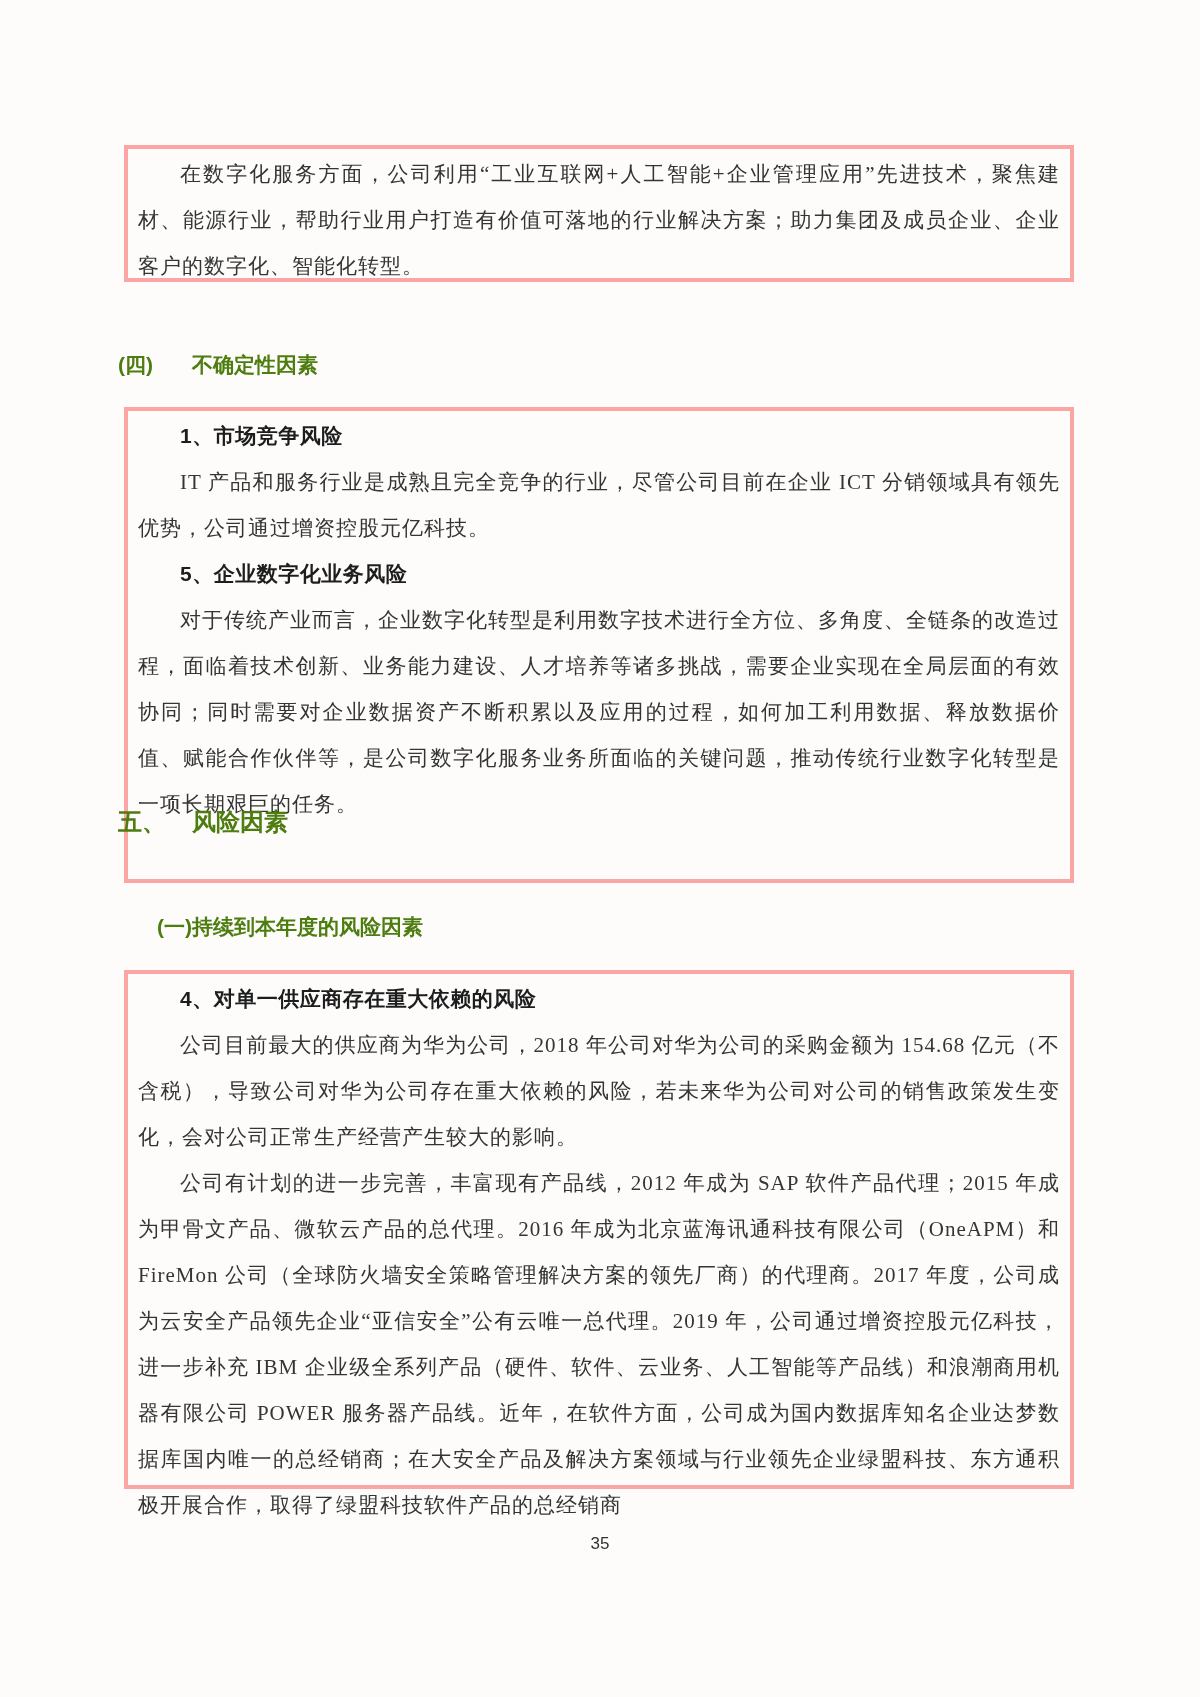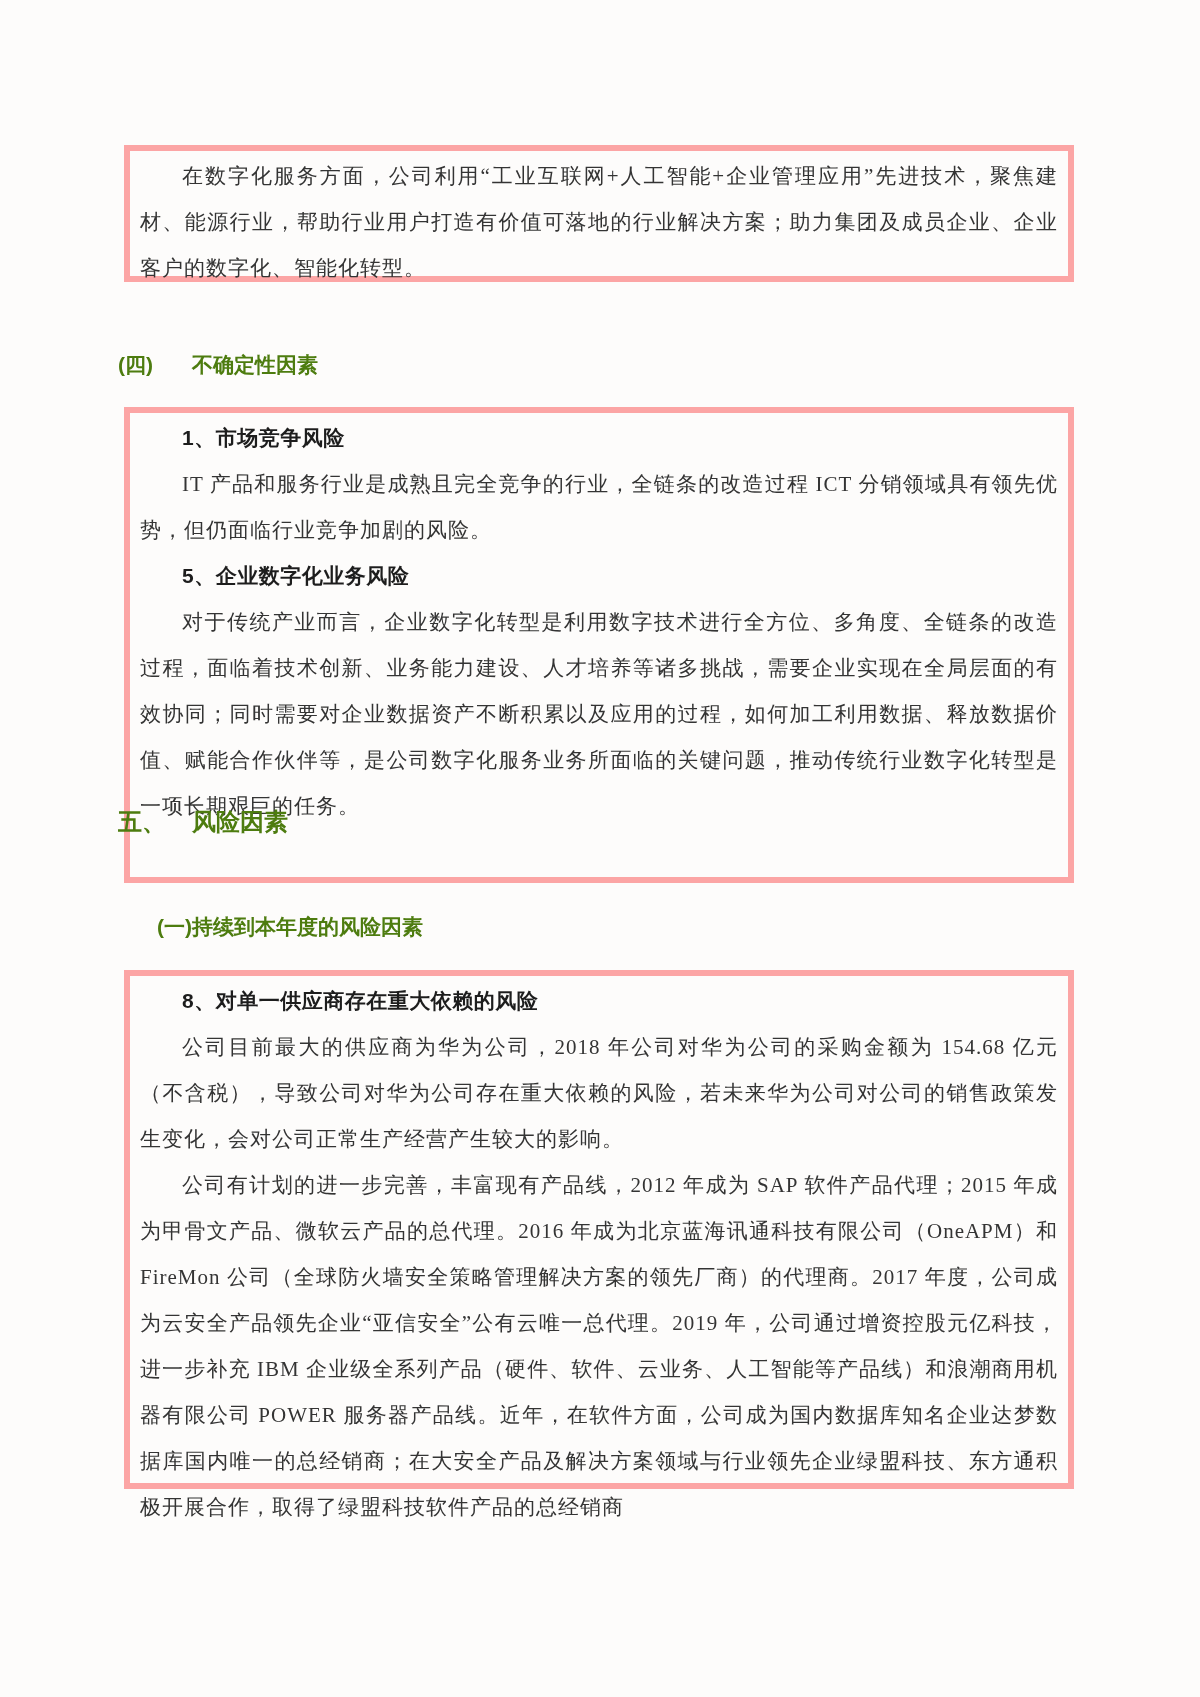--- a/index.html
+++ b/index.html
@@ -10,21 +10,21 @@
     background: #fdfcfb;
     overflow: hidden;
     font-family: "Liberation Serif", "DejaVu Serif", serif;
     color: #343434;
   }
   .doc-box {
     position: absolute;
     left: 124px;
     width: 950px;
     box-sizing: border-box;
-    border: 6px solid #fca5a5;
+    border: 4px solid #fca5a5;
     background: #fdfcfb;
     padding: 2px 10px;
   }
   .box-intro { top: 145px; height: 137px; }
   .box-uncertainty { top: 407px; height: 476px; }
   .box-risk { top: 970px; height: 519px; }
   .doc-box p {
     margin: 0;
     font-size: 21px;
     line-height: 46px;
@@ -70,33 +70,34 @@
   <div class="doc-box box-intro">
     <p>在数字化服务方面，公司利用“工业互联网+人工智能+企业管理应用”先进技术，聚焦建材、能源行业，帮助行业用户打造有价值可落地的行业解决方案；助力集团及成员企业、企业客户的数字化、智能化转型。</p>
   </div>
 
   <div class="sec-heading h-four">
     <span class="sec-num">(四)</span><span>不确定性因素</span>
   </div>
 
   <div class="doc-box box-uncertainty">
     <p class="item-title">1、市场竞争风险</p>
-    <p>IT 产品和服务行业是成熟且完全竞争的行业，全链条的改造过程 ICT 分销领域具有领先优势，但仍面临行业竞争加剧的风险。</p>
+    <p>IT 产品和服务行业是成熟且完全竞争的行业，尽管公司目前在企业 ICT 分销领域具有领先优势，公司通过增资控股元亿科技。</p>
     <p class="item-title">5、企业数字化业务风险</p>
     <p>对于传统产业而言，企业数字化转型是利用数字技术进行全方位、多角度、全链条的改造过程，面临着技术创新、业务能力建设、人才培养等诸多挑战，需要企业实现在全局层面的有效协同；同时需要对企业数据资产不断积累以及应用的过程，如何加工利用数据、释放数据价值、赋能合作伙伴等，是公司数字化服务业务所面临的关键问题，推动传统行业数字化转型是一项长期艰巨的任务。</p>
   </div>
 
   <div class="sec-heading h-five">
     <span class="sec-num">五、</span><span>风险因素</span>
   </div>
 
   <div class="sec-heading h-one">
     <span class="sec-num">(一)</span><span>持续到本年度的风险因素</span>
   </div>
 
   <div class="doc-box box-risk">
-    <p class="item-title">8、对单一供应商存在重大依赖的风险</p>
+    <p class="item-title">4、对单一供应商存在重大依赖的风险</p>
     <p>公司目前最大的供应商为华为公司，2018 年公司对华为公司的采购金额为 154.68 亿元（不含税），导致公司对华为公司存在重大依赖的风险，若未来华为公司对公司的销售政策发生变化，会对公司正常生产经营产生较大的影响。</p>
     <p>公司有计划的进一步完善，丰富现有产品线，2012 年成为 SAP 软件产品代理；2015 年成为甲骨文产品、微软云产品的总代理。2016 年成为北京蓝海讯通科技有限公司（OneAPM）和 FireMon 公司（全球防火墙安全策略管理解决方案的领先厂商）的代理商。2017 年度，公司成为云安全产品领先企业“亚信安全”公有云唯一总代理。2019 年，公司通过增资控股元亿科技，进一步补充 IBM 企业级全系列产品（硬件、软件、云业务、人工智能等产品线）和浪潮商用机器有限公司 POWER 服务器产品线。近年，在软件方面，公司成为国内数据库知名企业达梦数据库国内唯一的总经销商；在大安全产品及解决方案领域与行业领先企业绿盟科技、东方通积极开展合作，取得了绿盟科技软件产品的总经销商</p>
   </div>
 
+  <div class="page-number">35</div>
 
 </div>
 
 </body></html>

